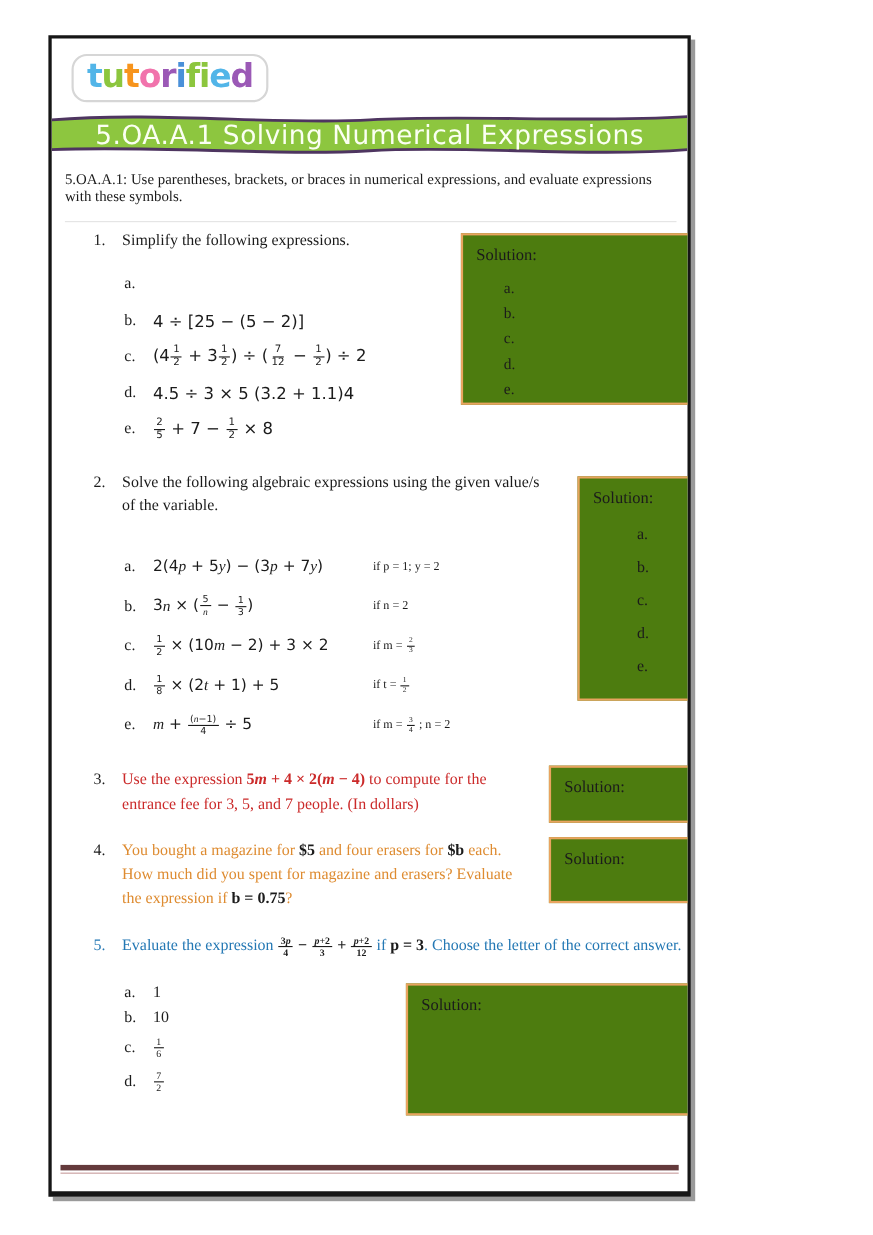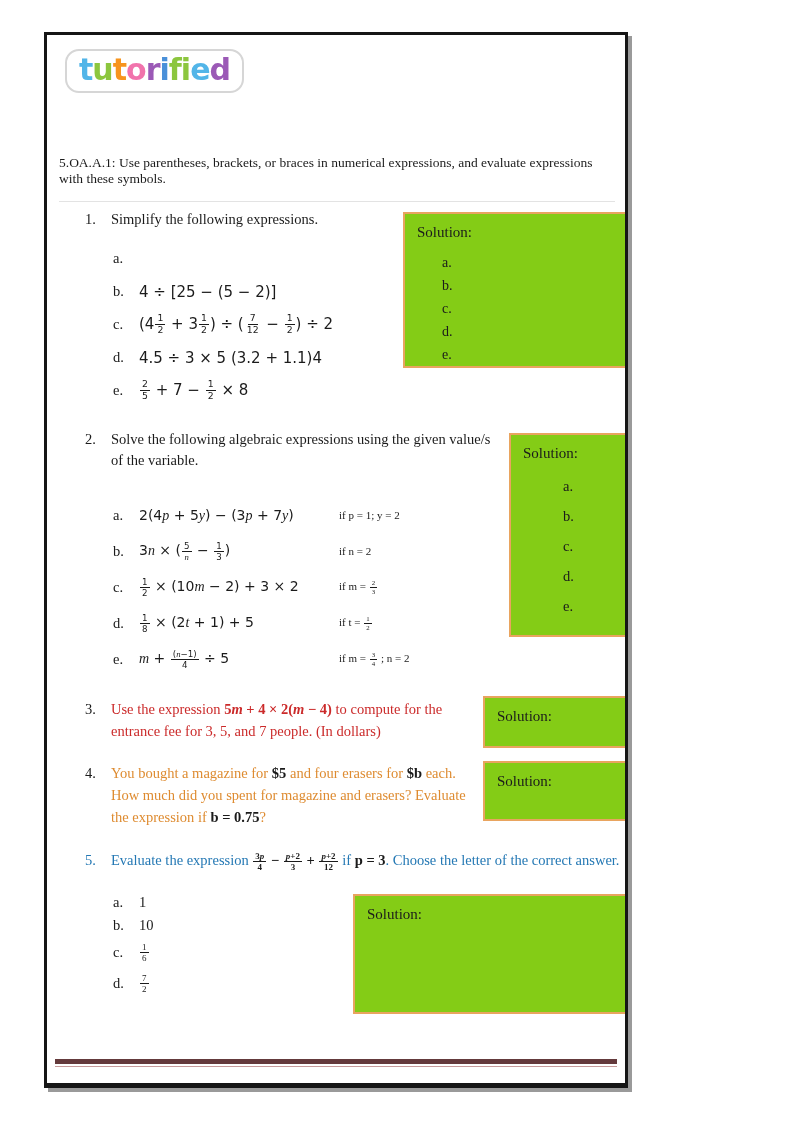--- a/index.html
+++ b/index.html
@@ -51,41 +51,49 @@
   .rich { display:grid; grid-template-columns:26px 1fr; font-size:14.5px; line-height:22px; }
   .q3-block { color:#cb2a2a; }
   .q4-block { color:#de8b30; }
   .q5-block { color:#2478b4; }
   .qnum-black { color:#1b1b1b; }
   
   .choices { position:absolute; left:66px; top:856px; font-size:14.5px; }
   .choice-row { display:grid; grid-template-columns:26px 1fr; align-items:center; min-height:23px; }
   .choice-row.tall { min-height:31px; }
   
-  .solution { position:absolute; border:2px solid #e9a45f; background:#84cc16; }
+  .solution { position:absolute; border:2px solid #e9a45f; background:#4d7c0f;margin-left:16px; }
   .sol-label { font-size:15px; padding:10px 0 0 12px; }
   .sol-items { padding:14px 0 0 37px; font-size:14px; }
   .sol-items .sol-item { margin-bottom:7px; }
   .solution.sol2 .sol-items { padding-left:52px; padding-top:16px; }
   .solution.sol2 .sol-items .sol-item { margin-bottom:13px; font-size:14.5px; }
   
   .footer-divider { position:absolute; left:8px; right:8px; top:1024px; height:5px; background:#643a3c; }
   .footer-divider:after { content:""; position:absolute; left:0; right:0; top:7px; height:1px; background:#c79b9b; }
   .copyright {
     position:absolute; left:0; right:0; top:1036px; text-align:center;
     font-family:"Liberation Sans", sans-serif; font-style:italic; font-size:15px; color:#111;
   }
 </style>
 </head>
 <body>
 
 <div class="page">
 
   <div class="logo"><span style="color: rgb(82, 181, 232);">t</span><span style="color: rgb(140, 198, 62);">u</span><span style="color: rgb(247, 148, 29);">t</span><span style="color: rgb(241, 115, 172);">o</span><span style="color: rgb(155, 89, 182);">r</span><span style="color: rgb(74, 144, 217);">i</span><span style="color: rgb(140, 198, 62);">f</span><span style="color: rgb(140, 198, 62);">i</span><span style="color: rgb(82, 181, 232);">e</span><span style="color: rgb(155, 89, 182);">d</span></div>
 
+  <div class="banner">
+    <svg viewBox="0 0 724 50" preserveAspectRatio="none">
+      <path d="M0,12 C120,4 260,17 362,12 C470,7 610,15 724,9 L724,39 C610,46 470,35 362,40 C260,45 120,35 0,39 Z" fill="#8dc63f"></path>
+      <path d="M0,12 C120,4 260,17 362,12 C470,7 610,15 724,9" fill="none" stroke="#4e3560" stroke-width="2.6"></path>
+      <path d="M0,39 C120,35 260,45 362,40 C470,35 610,46 724,39" fill="none" stroke="#4e3560" stroke-width="2.6"></path>
+    </svg>
+    <div class="title">5.OA.A.1 Solving Numerical Expressions</div>
+  </div>
 
   <div class="standard">5.OA.A.1: Use parentheses, brackets, or braces in numerical expressions, and evaluate expressions with these symbols.</div>
 
   <div class="question q1" style="left:38px; top:174px; width:335px;">
     <div class="q-head">
       <span>1.</span>
       <span>Simplify the following expressions.</span>
     </div>
     <div class="items">
         <div class="item-row">

